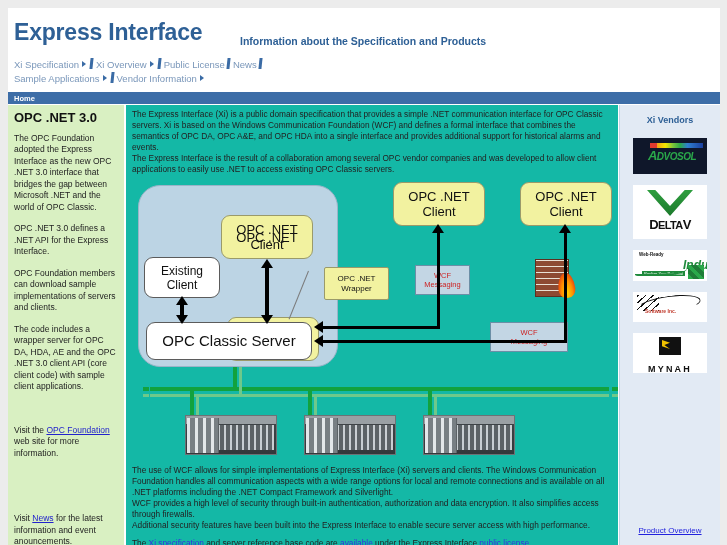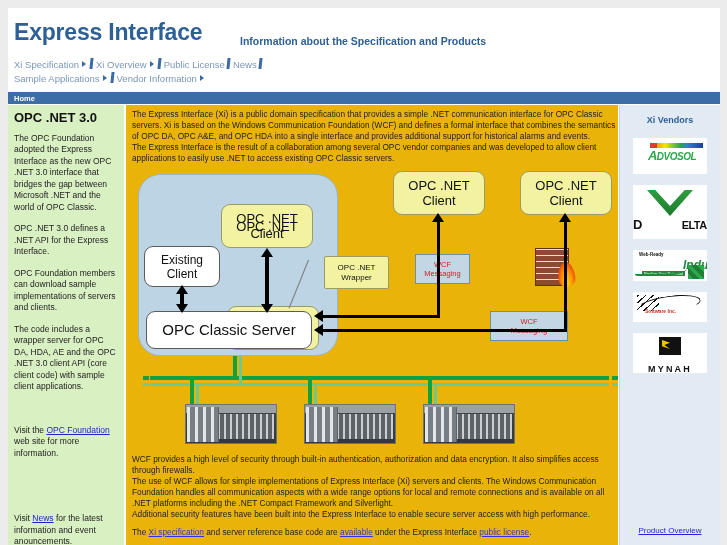--- a/index.html
+++ b/index.html
@@ -75,22 +75,22 @@
   }
   #left-col p { margin: 0 0 10px 0; }
   #left-col a { color: #2222cc; text-align: right; }
   .spacer-lg { height: 22px; }
   .spacer-xl { height: 44px; }
 
   
   #center-col {
     position: absolute; left: 118px; top: 0;
     width: 492px; height: 440px;
-    background: #eab308;
-    padding: 4px 1px 0 6px;
+    background: #14b8a6;
+    padding: 4px 12px 0 6px;
     font-size: 8.3px; color: #222; line-height: 11px;
   }
   #center-col p { margin: 0; }
   #center-col a { color: #3333dd; }
   .intro-block { margin-bottom: 2px; }
 
   
   #right-col {
     position: absolute; left: 611px; top: 0;
     width: 101px; height: 440px;
@@ -322,38 +322,38 @@
           <div class="slots"></div>
           <div class="tower"></div>
         </div>
         <div class="rack" style="left:291px; top:238px;">
           <div class="slots"></div>
           <div class="tower"></div>
         </div>
       </div>
 
       <div style="margin-top:6px;">
+        <p>The use of WCF allows for simple implementations of Express Interface (Xi) servers and clients. The Windows Communication Foundation handles all communication aspects with a wide range options for local and remote connections and is available on all .NET platforms including the .NET Compact Framework and Silverlight.</p>
         <p>WCF provides a high level of security through built-in authentication, authorization and data encryption. It also simplifies access through firewalls.</p>
-        <p>The use of WCF allows for simple implementations of Express Interface (Xi) servers and clients. The Windows Communication Foundation handles all communication aspects with a wide range options for local and remote connections and is available on all .NET platforms including the .NET Compact Framework and Silverlight.</p>
         <p>Additional security features have been built into the Express Interface to enable secure server access with high performance.</p>
         <p style="margin-top:7px;"><span>The </span><a href="#">Xi specification</a><span> and server reference base code are </span><a href="#">available</a><span> under the Express Interface </span><a href="#">public license</a><span>.</span></p>
       </div>
     </div>
 
     <div id="right-col">
       <div id="vendors-title">Xi Vendors</div>
 
-      <div class="vendor-logo" style="height:36px; background:#ffffff;">
+      <div class="vendor-logo" style="height:36px; background:#0f172a;">
         <div style="position:absolute;left:17px;top:5px;width:53px;height:5px;background:linear-gradient(90deg,#e03a2f 0 14%,#f3a513 14%,#f3e600 29%,#7ec63a 43%,#2aa84a 57%,#2f7fd0 71%,#1b3f9e 100%);"></div>
         <div style="position:absolute;left:4px;top:10px;width:70px;font-size:13px;font-weight:bold;font-style:italic;color:#2aa84a;letter-spacing:-0.5px;">A<span style="font-size:10px;">DVOSOL</span></div>
       </div>
 
       <div class="vendor-logo" style="height:54px;">
         <div style="position:absolute;left:14px;top:5px;width:46px;height:26px;background:linear-gradient(#2e9e3e,#1d7a2d);clip-path:polygon(0 0,18% 0,50% 62%,82% 0,100% 0,50% 100%);"></div>
-        <div style="position:absolute;left:0;right:0;top:32px;font-size:13px;font-weight:bold;color:#111;letter-spacing:-0.6px;">D<span style="font-size:11px;padding-left:40px;">ELTA</span>V</div>
+        <div style="position:absolute;left:0;right:0;top:32px;font-size:13px;font-weight:bold;color:#111;letter-spacing:-0.6px;">D<span style="font-size:11px;">ELTA</span>V</div>
       </div>
 
       <div class="vendor-logo" style="height:31px;">
         <div style="position:absolute;left:6px;top:2px;font-size:4.5px;font-weight:bold;color:#111;">Web-Ready</div>
         <div style="position:absolute;left:6px;top:8px;font-size:12px;font-weight:bold;font-style:italic;color:#1f8a3c;margin-left:44px;">Indu<span style="color:#111;">Soft</span></div>
         <div style="position:absolute;left:9px;top:21px;font-size:4px;color:#fff;background:#1f8a3c;padding:0 2px;">Realize Your Potential</div>
         <div style="position:absolute;left:2px;top:14px;width:52px;height:12px;border-bottom:2px solid #1f8a3c;border-radius:0 0 60% 10%;"></div>
         <div style="position:absolute;right:3px;bottom:2px;width:16px;height:14px;background:repeating-linear-gradient(45deg,#2aa84a 0 4px,#1f7d38 4px 8px);"></div>
       </div>
 

